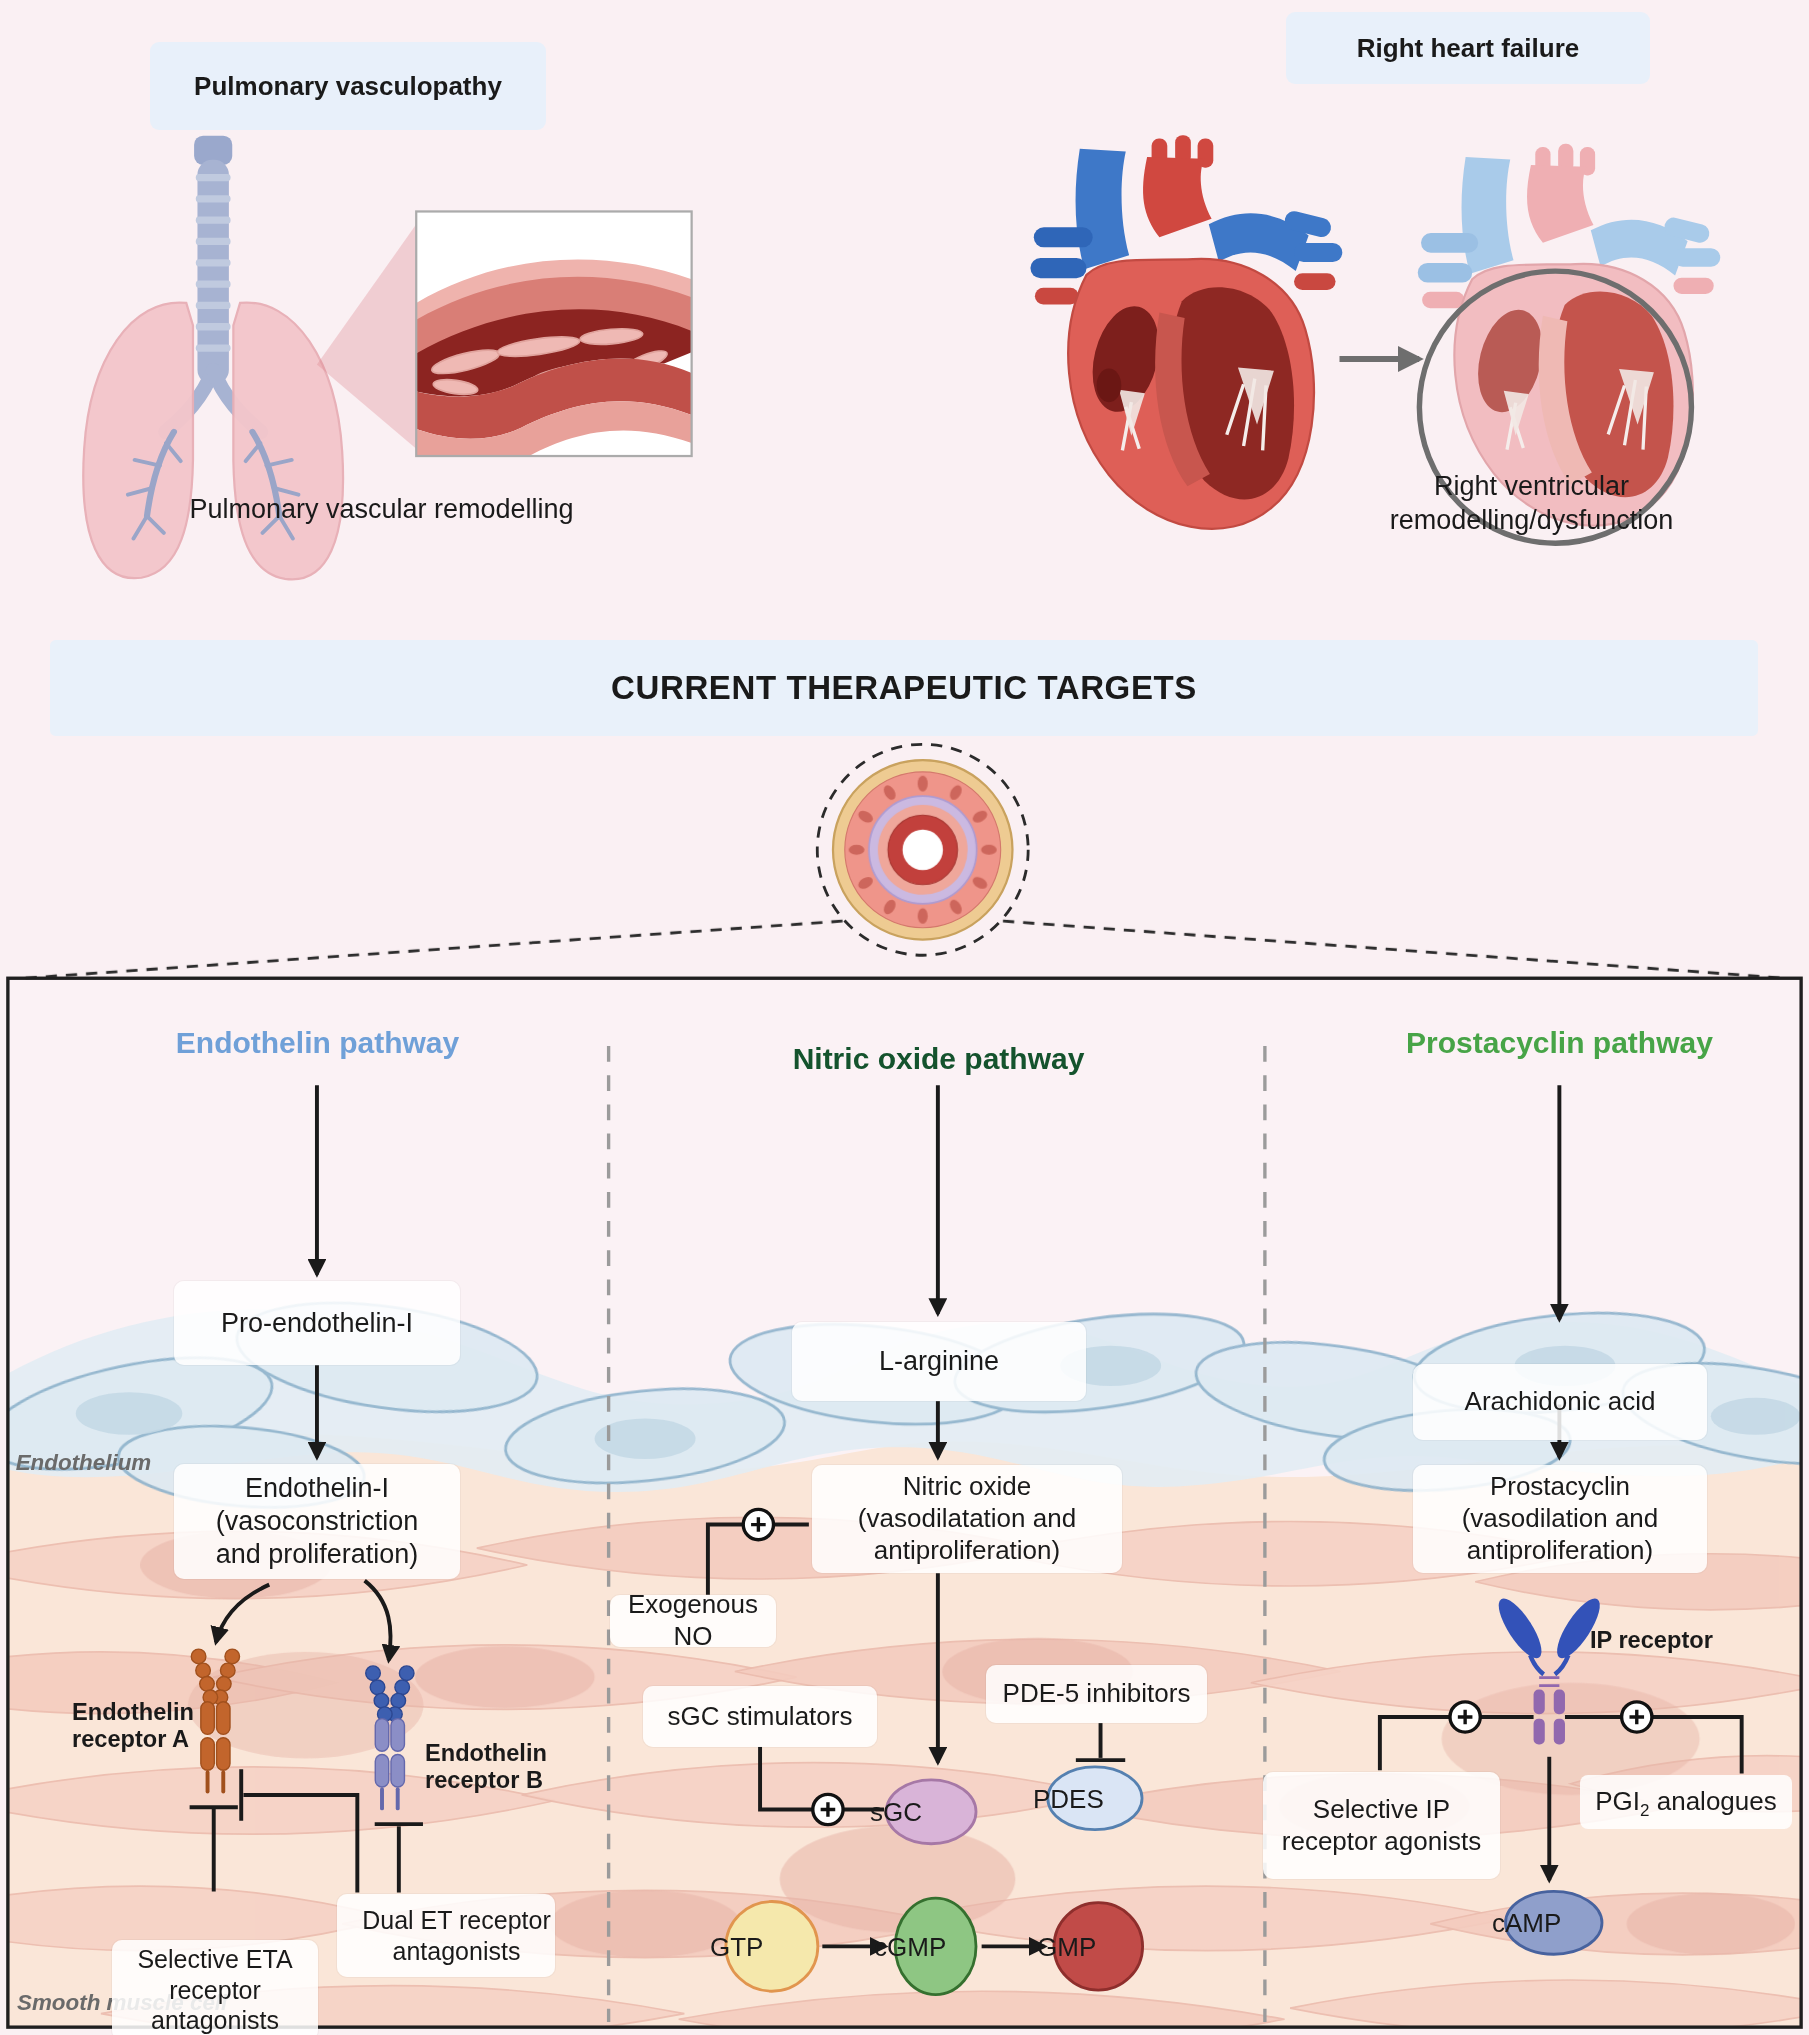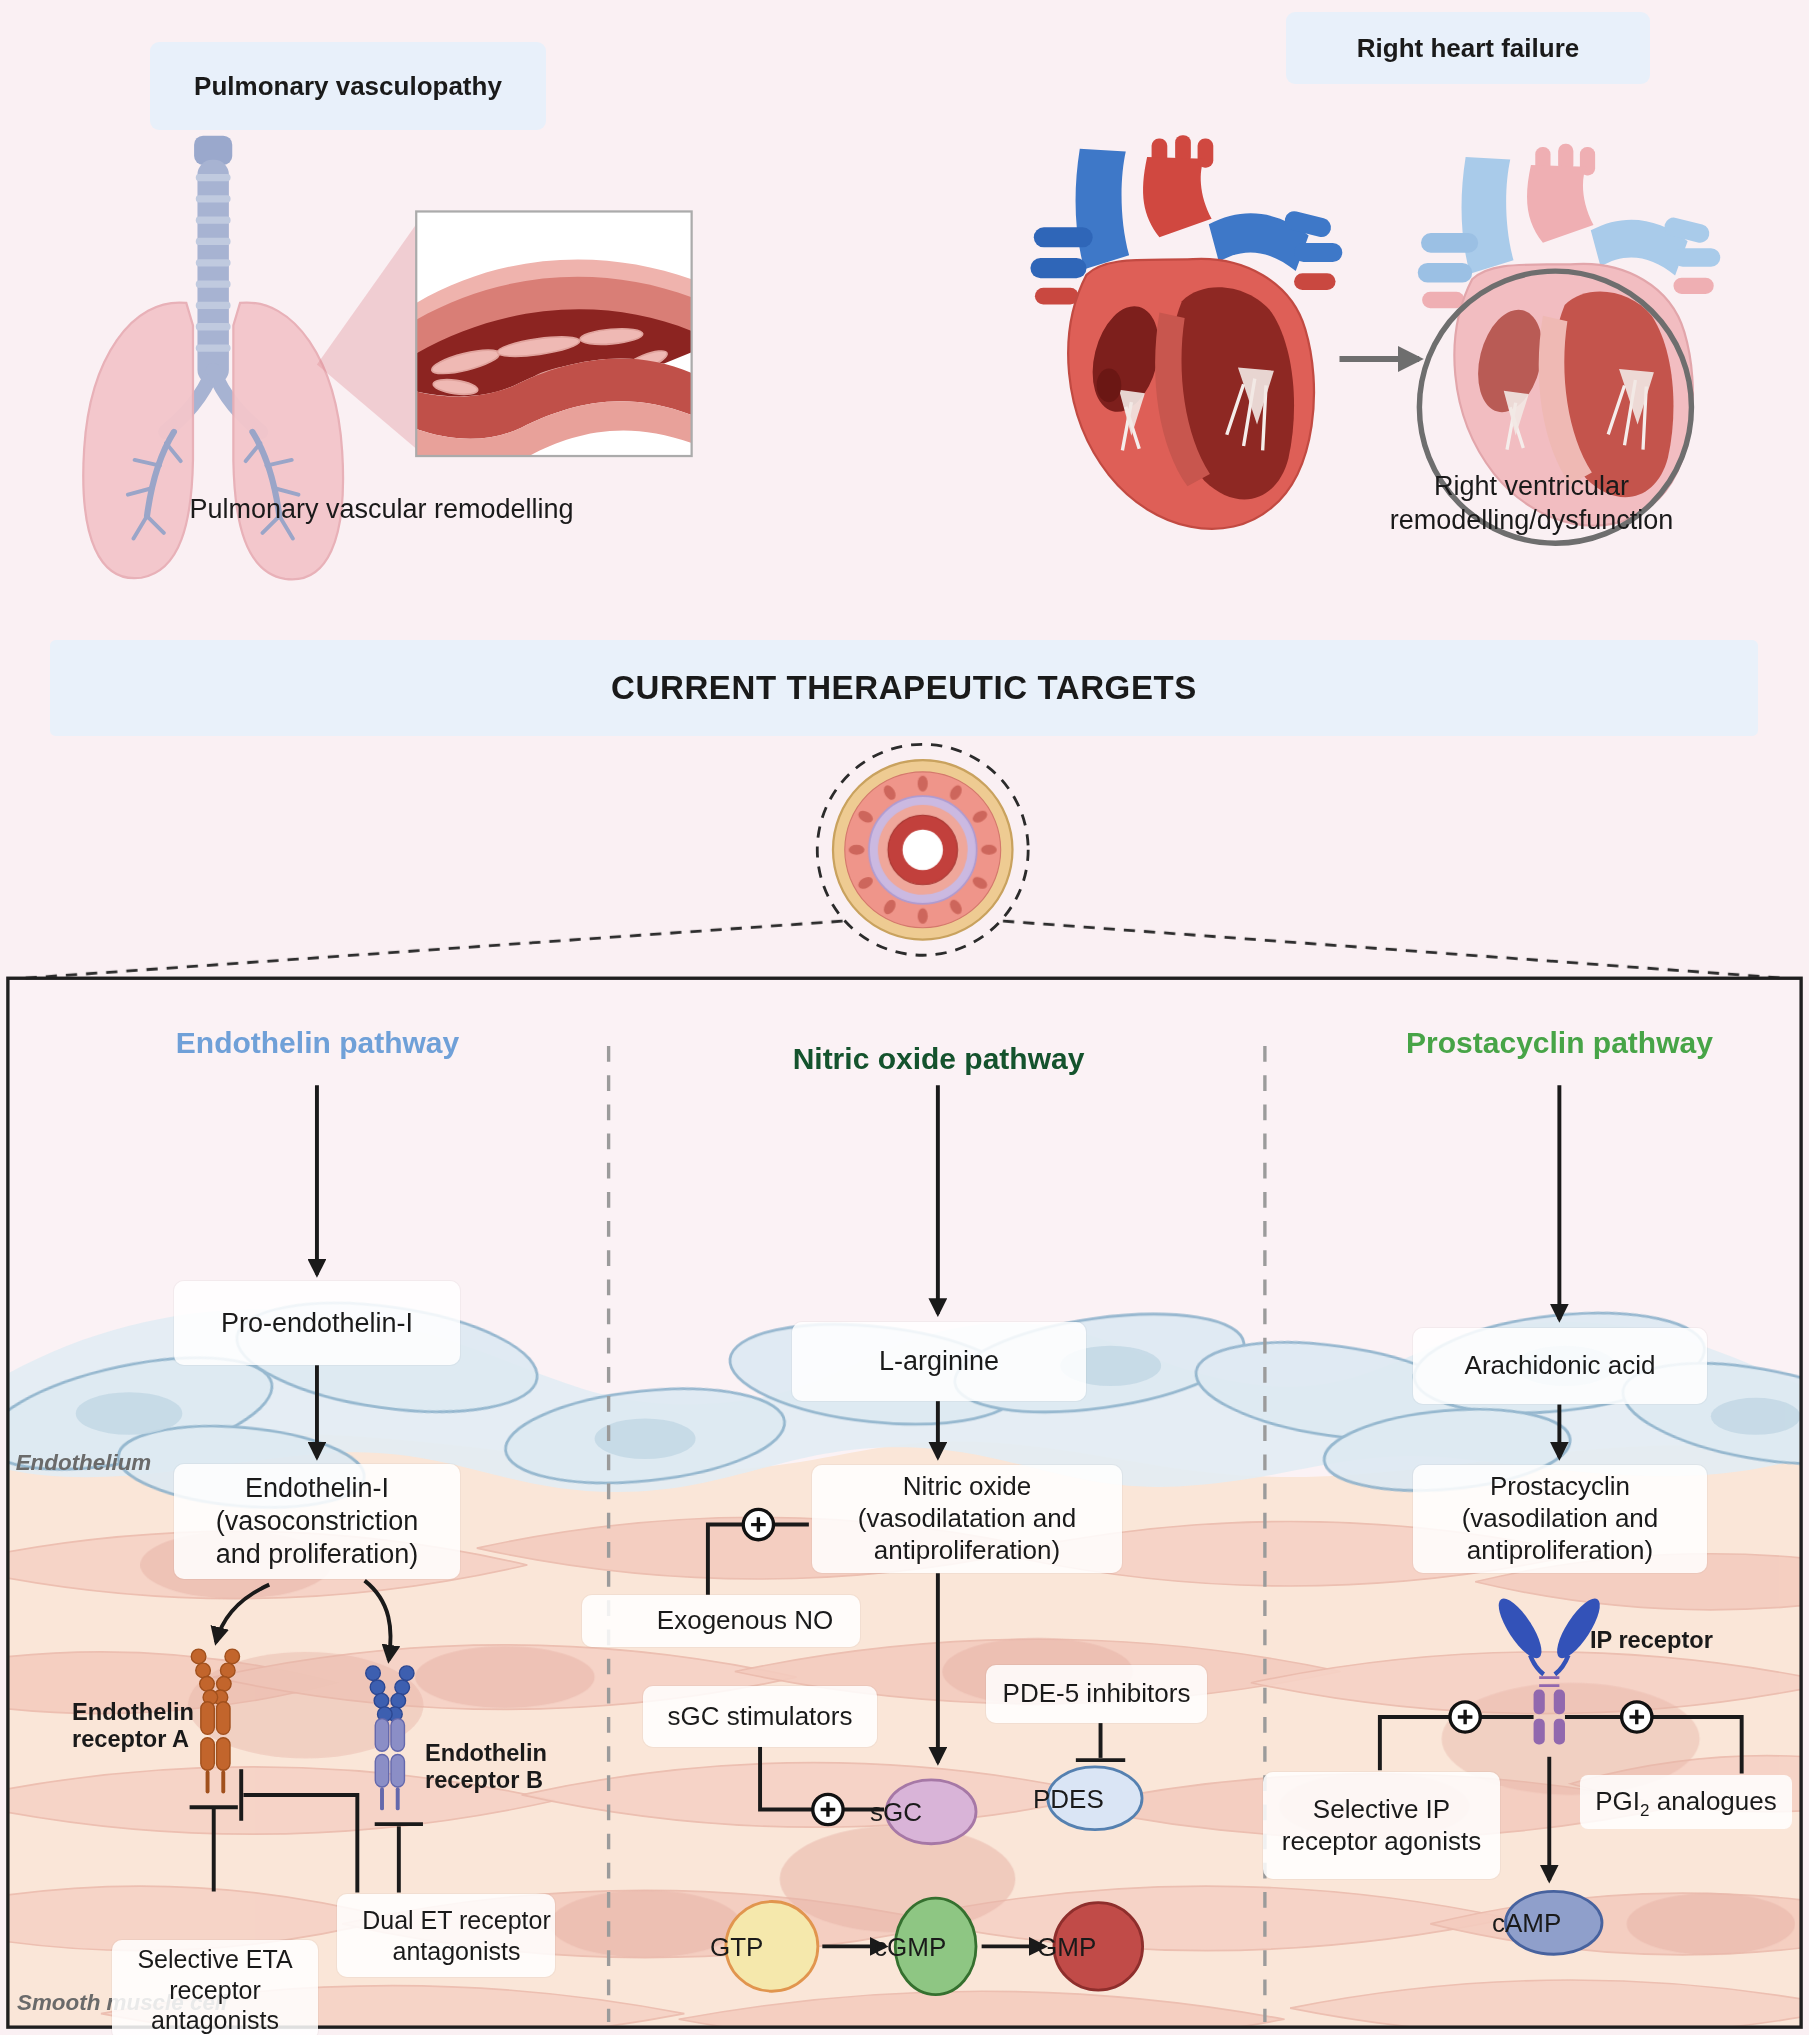--- a/index.html
+++ b/index.html
@@ -404,30 +404,30 @@
   <div class="abs lbox small txt" style="left:112px;top:1892px;width:206px;height:100px;margin-top:48px;">Selective ETA
 receptor
 antagonists</div>
   <div class="abs lbox small txt" style="left:337px;top:1894px;width:197px;height:83px;padding-left:21px;">Dual ET receptor
 antagonists</div>
 
   <div class="abs lbox txt" style="left:792px;top:1322px;width:294px;height:79px;font-size:27px;">L-arginine</div>
   <div class="abs lbox txt" style="left:812px;top:1465px;width:310px;height:108px;">Nitric oxide
 (vasodilatation and
 antiproliferation)</div>
-  <div class="abs lbox txt" style="left:582px;top:1595px;width:230px;height:52px;padding-left:48px;">Exogenous NO</div>
+  <div class="abs lbox txt" style="left:610px;top:1595px;width:166px;height:52px;">Exogenous NO</div>
   <div class="abs lbox txt" style="left:643px;top:1686px;width:234px;height:61px;">sGC stimulators</div>
   <div class="abs lbox txt" style="left:986px;top:1665px;width:221px;height:58px;">PDE-5 inhibitors</div>
   <div class="nodetext txt" style="left:870px;top:1794px;">sGC</div>
   <div class="nodetext txt" style="left:1033px;top:1781px;">PDES</div>
   <div class="nodetext txt" style="left:710px;top:1929px;">GTP</div>
   <div class="nodetext txt" style="left:874px;top:1929px;">cGMP</div>
   <div class="nodetext txt" style="left:1037px;top:1929px;">GMP</div>
 
-  <div class="abs lbox txt" style="left:1413px;top:1328px;width:294px;height:76px;">Arachidonic acid</div>
+  <div class="abs lbox txt" style="left:1413px;top:1364px;width:294px;height:76px;">Arachidonic acid</div>
   <div class="abs lbox txt" style="left:1413px;top:1465px;width:294px;height:108px;">Prostacyclin
 (vasodilation and
 antiproliferation)</div>
   <div class="abs reclabel txt" style="left:1590px;top:1627px;">IP receptor</div>
   <div class="abs lbox txt" style="left:1263px;top:1772px;width:237px;height:107px;">Selective IP
 receptor agonists</div>
   <div class="abs pgi2box txt" style="left:1580px;top:1775px;width:212px;height:54px;line-height:52px;">
     <span>PGI</span><sub>2</sub><span> analogues</span>
   </div>
   <div class="nodetext txt" style="left:1492px;top:1905px;">cAMP</div>

